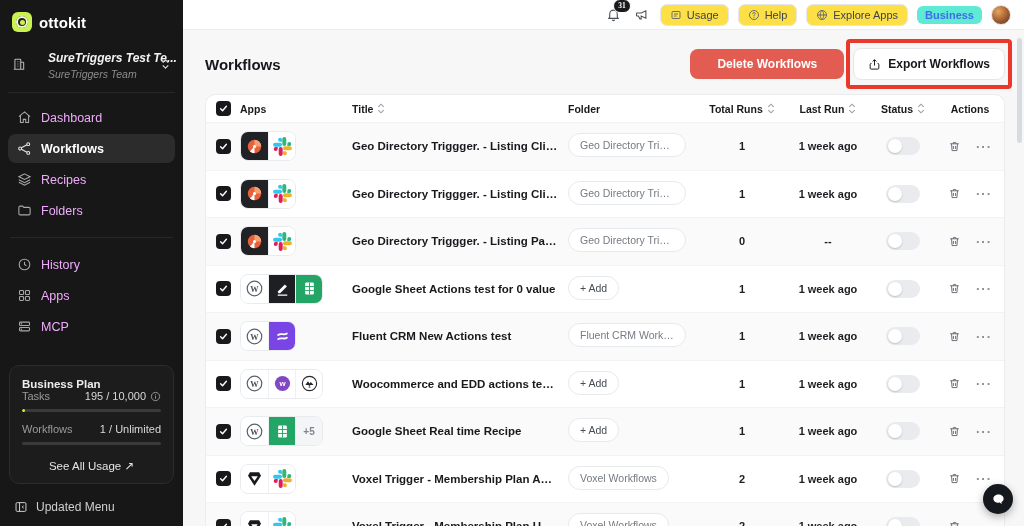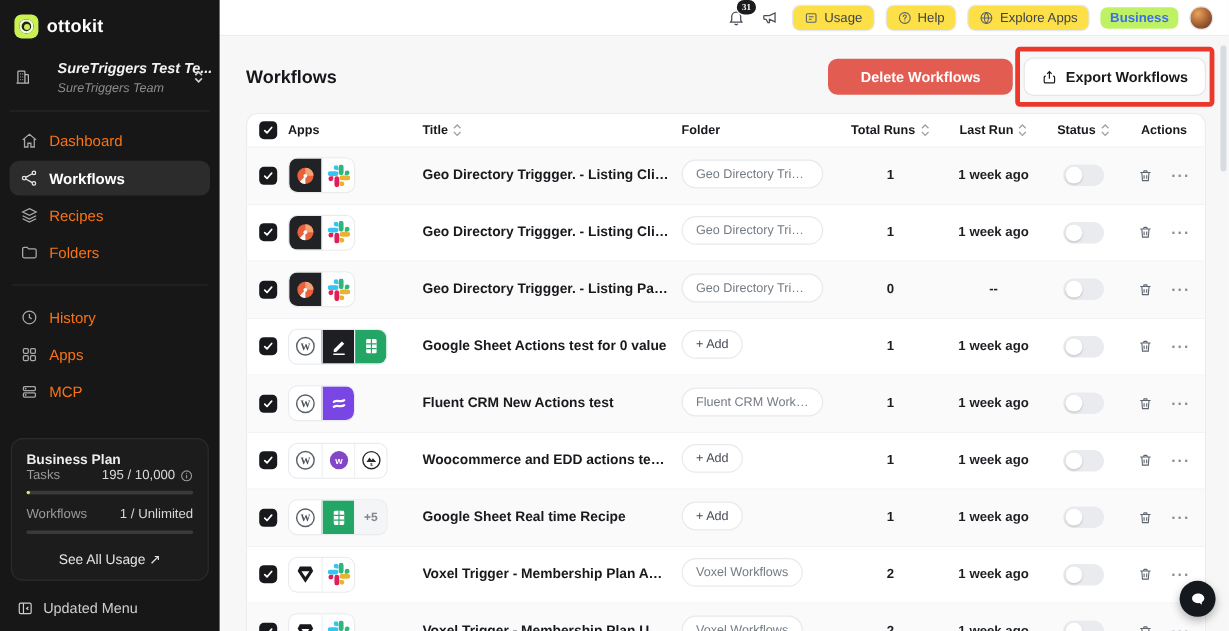--- a/index.html
+++ b/index.html
@@ -27,21 +27,21 @@
   .workspace { display:flex; align-items:center; gap:22px; padding:4px 4px 12px;
     border-bottom:1px solid #272727; margin-bottom:10px; cursor:pointer;font-style:italic; }
   .ws-icon { color:#b8b8b8; flex:none; }
   .ws-text { flex:1; min-width:0; }
   .ws-name { font-size:12px; font-weight:600; color:#f2f2f2; white-space:nowrap; }
   .ws-team { font-size:10.5px; color:#8c8c8c; margin-top:2px; }
   .ws-chevron { color:#cfcfcf; flex:none; }
 
   .nav { display:flex; flex-direction:column; gap:2px; }
   .nav-item { display:flex; align-items:center; gap:9px; height:29px; padding:0 9px;
-    border-radius:8px; font-size:12.5px; color:#f97316; cursor:pointer; }
+    border-radius:8px; font-size:12.5px; color:#f0abfc; cursor:pointer; }
   .nav-item .nicon { color:#a9a9a9; }
   .nav-item.active { background:#2c2c2c; color:#ffffff; font-weight:600; }
   .nav-item.active .nicon { color:#e8e8e8; }
   .nav-divider { border-top:1px solid #272727; margin:10px 2px; }
 
   .side-spacer { flex:1; }
 
   .plan-card { border:1px solid #2c2c2c; background:#1c1c1c; border-radius:10px;
     padding:12px 12px 10px; margin:0 1px 12px; }
   .plan-title { font-size:11.5px; font-weight:700; color:#ededed; }
@@ -63,21 +63,21 @@
     justify-content:flex-end; gap:9px; padding-right:13px; z-index:6; }
   .icon-btn { position:relative; color:#4a4f57; display:flex; align-items:center;
     cursor:pointer; padding:2px; }
   .badge { position:absolute; top:-6px; right:-8px; background:#1b1b1d; color:#fff;
     font-size:7.5px; font-weight:700; padding:2px 4px; border-radius:999px;
     border:1.5px solid #fff; line-height:1;font-family:Liberation Serif, serif; }
   .pill { display:flex; align-items:center; gap:5px; height:22px; padding:0 9px;
     border:1px solid #e5e7ea; border-radius:7px; background:#fde047; font-size:11px;
     color:#3d434c; cursor:pointer; white-space:nowrap; }
   .pill .picon { color:#5a616b; }
-  .plan-badge { background:#bef264; color:#3e6de8; font-size:11px; font-weight:600;
+  .plan-badge { background:#5eead4; color:#3e6de8; font-size:11px; font-weight:600;
     padding:3px 8px; border-radius:6px; }
   .avatar { width:20px; height:20px; border-radius:50%; cursor:pointer;
     background:radial-gradient(circle at 35% 30%, #e9a45b 0%, #a05c32 55%, #5c3318 100%);
     border:1px solid #e2e2e2; }
 
   
   .content { position:absolute; left:183px; right:0; top:30px; bottom:0; overflow:hidden; }
   .page-head { display:flex; align-items:center; padding:18px 19px 14px 22px; }
   .page-title { font-size:15px; font-weight:700; color:#15171b; flex:1; }
   .head-actions { display:flex; align-items:center; gap:9px; }

